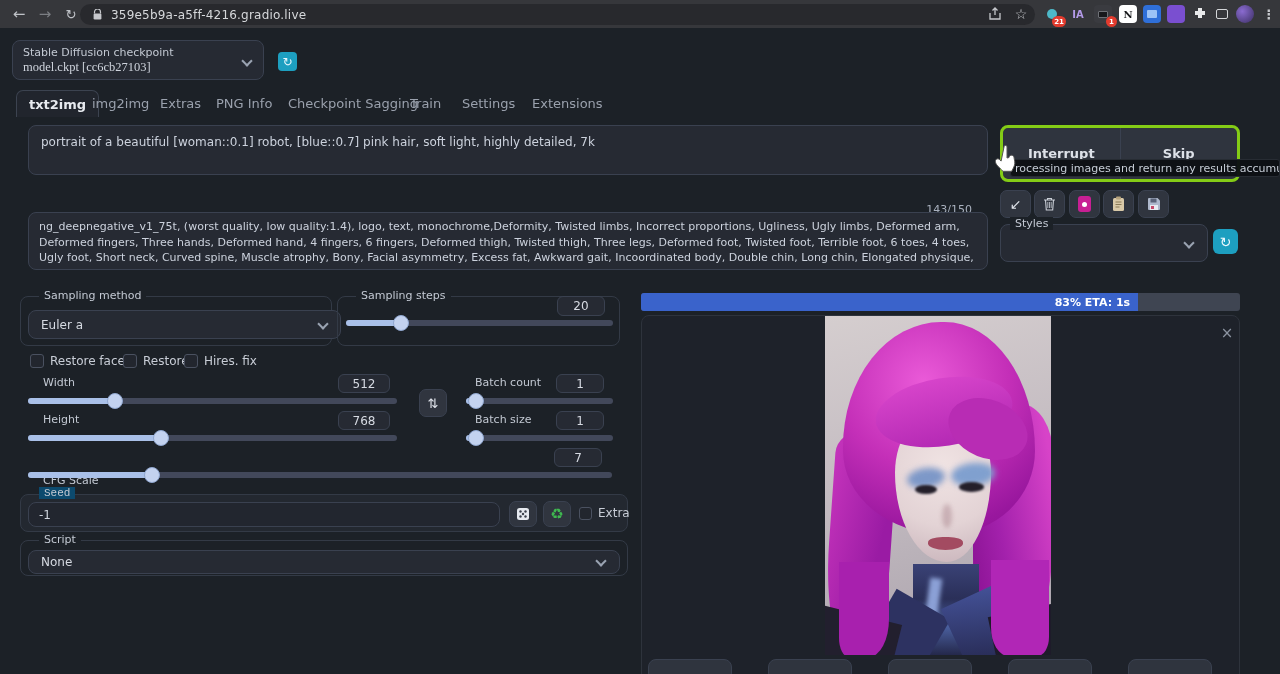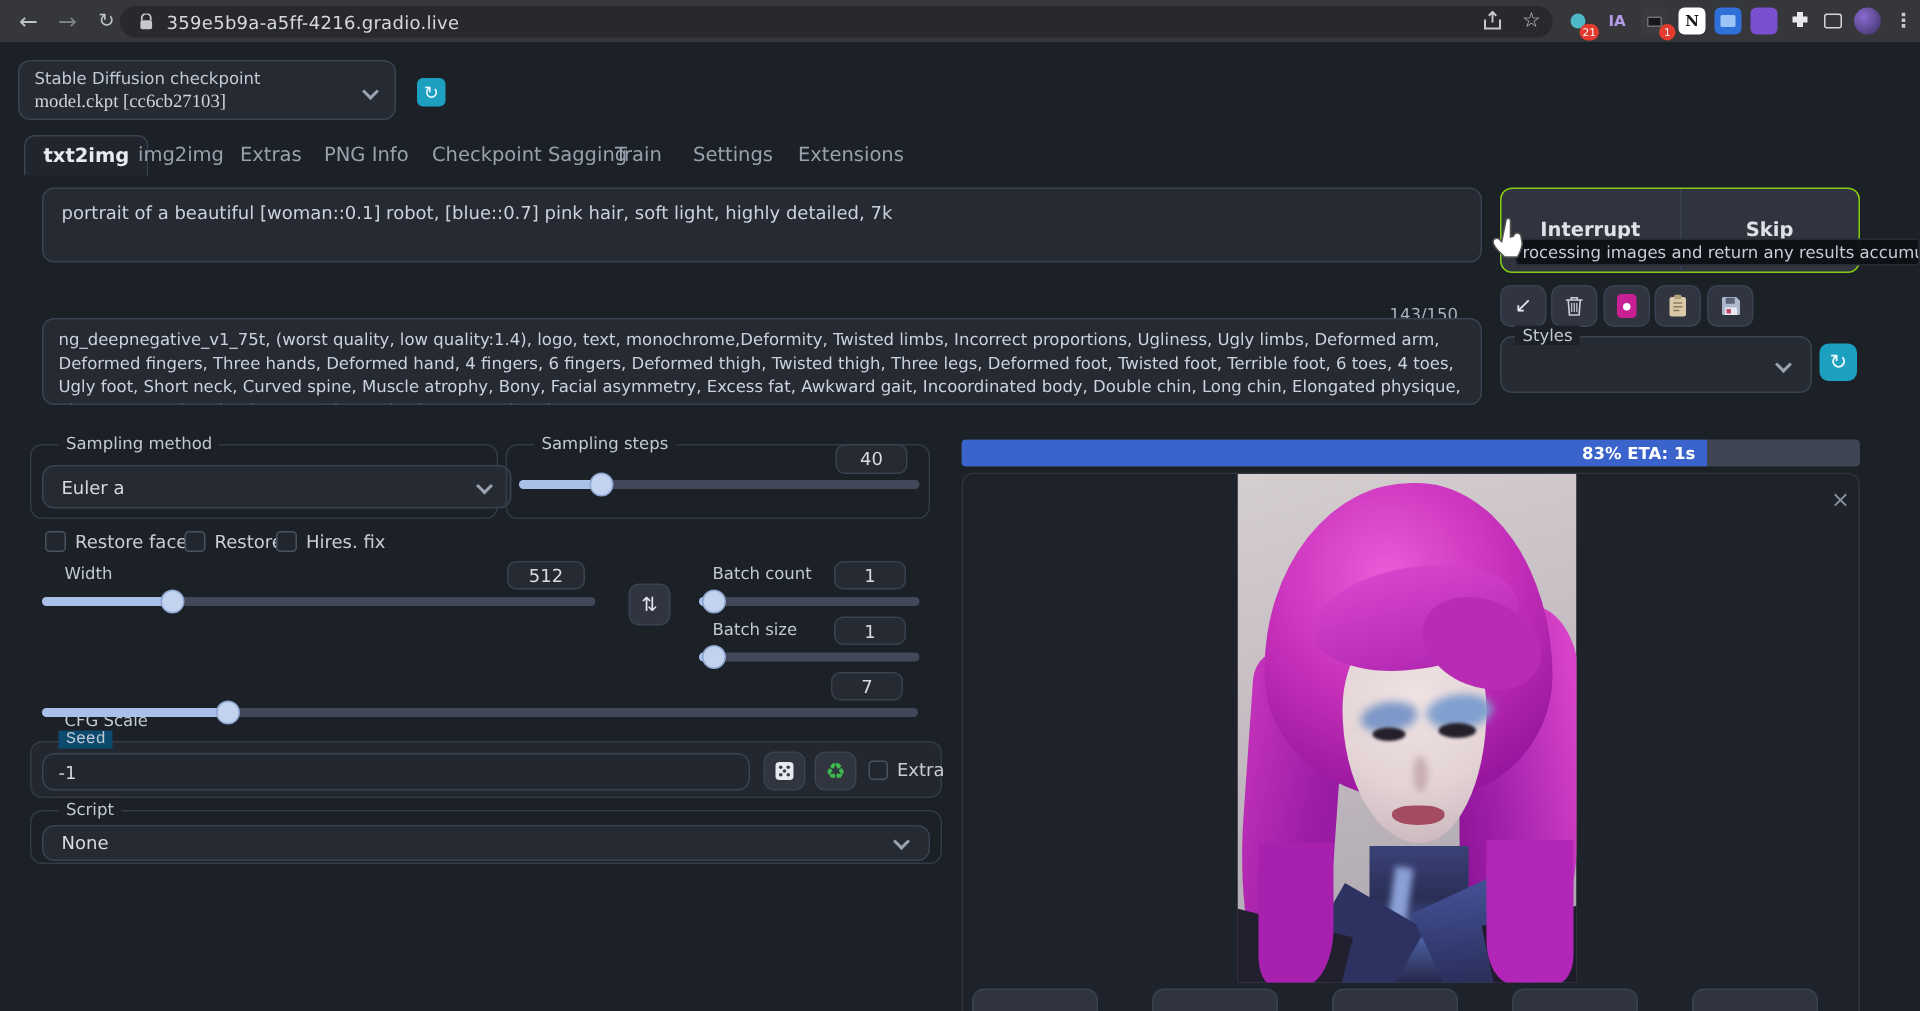--- a/index.html
+++ b/index.html
@@ -12,21 +12,21 @@
   #chrome { position:absolute; left:0; top:0; width:1280px; height:28px; background:#36373b; }
   .nav-ic { position:absolute; top:3px; width:22px; height:22px; color:#bfc2c7; font-size:15px;
     display:flex; align-items:center; justify-content:center; }
   #omnibox { position:absolute; left:80px; top:4px; width:955px; height:21px; border-radius:11px;
     background:#28292d; display:flex; align-items:center; }
   #omnibox .lock { margin-left:13px; }
   #omnibox .url { margin-left:9px; font-size:12px; color:#d6d8db; letter-spacing:.2px; }
   .ext-ic { position:absolute; top:5px; width:18px; height:18px; border-radius:4px;
     display:flex; align-items:center; justify-content:center; font-size:10px; font-weight:bold; }
   .badge { position:absolute; right:-5px; bottom:-4px; min-width:11px; height:11px; padding:0 2px;
-    background:#e33b2e; color:#fff; font-size:7px; font-weight:normal; border-radius:6px;
+    background:#e33b2e; color:#fff; font-size:7px; font-weight:bold; border-radius:6px;
     display:flex; align-items:center; justify-content:center; }
 
   
   .panel { position:absolute; background:#262a33; border:1px solid #3a4150; border-radius:8px; }
   .group { position:absolute; border:1px solid #333a46; border-radius:8px; }
   .legend { position:absolute; top:-8px; left:18px; background:#1c2127; padding:0 5px;
     font-size:11px; color:#c3c9d3; white-space:nowrap; }
   .field-label { font-size:11px; color:#c3c9d3; }
   .value-box { position:absolute; background:#262a33; border:1px solid #3a4150; border-radius:6px;
     color:#d6dae2; font-size:12px; display:flex; align-items:center; justify-content:center; }
@@ -50,21 +50,21 @@
   .tab.active { border:1px solid #3c4350; border-bottom:none; border-radius:7px 7px 0 0;
     background:#21252d; color:#e7eaef; font-weight:bold; }
 
   
   .prompt-box { position:absolute; background:#262a33; border:1px solid #3a4150; border-radius:8px;
     color:#ccd2dd; padding:9px 12px; }
   .counter { position:absolute; font-size:11px; color:#a9b1be; text-align:right; }
 
   
   #gen-box { position:absolute; left:1000px; top:125px; width:240px; height:57px;
-    background:#2f343e; border:1px solid #84cc16; border-radius:8px; display:flex; }
+    background:#2f343e; border:3px solid #84cc16; border-radius:8px; display:flex; }
   #gen-box .half { flex:1; display:flex; align-items:center; justify-content:center;
     color:#dde1e8; font-size:13px; font-weight:bold; }
   #gen-box .divider { width:1px; background:#3a4150; }
   #tooltip { position:absolute; left:1010px; top:159px; width:270px; height:18px;
     background:rgba(13,16,20,.96); border:1px solid #272c33; border-radius:3px;
     color:#c6cdd6; font-size:11px; display:flex; align-items:center; padding-left:4px;
     white-space:nowrap; overflow:hidden; }
 
   
   #progress { position:absolute; left:641px; top:293px; width:599px; height:18px;
@@ -268,21 +268,21 @@
   <div class="group" style="left:20px;top:296px;width:312px;height:50px;">
     <span class="legend">Sampling method</span>
     <div class="panel" style="left:7px;top:13px;width:313px;height:29px;padding-left:32px;">
       <span style="position:absolute;left:12px;top:7px;font-size:12px;color:#d6dae2;">Euler a</span>
       <span class="chev" style="position:absolute;right:13px;top:9px;"></span>
     </div>
   </div>
 
   <div class="group" style="left:337px;top:296px;width:283px;height:50px;">
     <span class="legend">Sampling steps</span>
-    <div class="value-box" style="left:219px;top:-1px;width:48px;height:20px;">40</div>
+    <div class="value-box" style="left:219px;top:-1px;width:48px;height:20px;">20</div>
     <div class="slider" style="left:8px;top:23px;width:267px;">
       <div class="fill" style="width:55px;"></div>
         <div class="knob" style="left:47px;"></div>
     </div>
   </div>
 
   <div class="checkbox" style="left:30px;top:354px;"></div>
   <div class="cb-label" style="left:50px;top:354px;">Restore faces</div>
   <div class="checkbox" style="left:123px;top:354px;"></div>
   <div class="cb-label" style="left:143px;top:354px;">Restore</div>
@@ -291,20 +291,28 @@
 
   <div class="group" style="left:20px;top:376px;width:384px;height:34px;border:none;">
     <span class="legend" style="top:0;background:transparent;">Width</span>
     <div class="value-box" style="left:318px;top:-2px;width:52px;height:19px;">512</div>
     <div class="slider" style="left:8px;top:22px;width:369px;">
       <div class="fill" style="width:87px;"></div>
         <div class="knob" style="left:79px;"></div>
     </div>
   </div>
 
+  <div class="group" style="left:20px;top:413px;width:384px;height:34px;border:none;">
+    <span class="legend" style="top:0;background:transparent;">Height</span>
+    <div class="value-box" style="left:318px;top:-2px;width:52px;height:19px;">768</div>
+    <div class="slider" style="left:8px;top:22px;width:369px;">
+      <div class="fill" style="width:133px;"></div>
+        <div class="knob" style="left:125px;"></div>
+    </div>
+  </div>
 
   <div class="tool-btn" style="left:419px;top:389px;width:28px;height:28px;color:#dfe3ea;font-size:13px;">⇅</div>
 
   <div class="group" style="left:458px;top:376px;width:162px;height:34px;border:none;">
     <span class="legend" style="top:0;left:12px;background:transparent;">Batch count</span>
     <div class="value-box" style="left:98px;top:-2px;width:48px;height:19px;">1</div>
     <div class="slider" style="left:8px;top:22px;width:147px;">
       <div class="fill" style="width:10px;"></div>
         <div class="knob" style="left:2px;"></div>
     </div>

